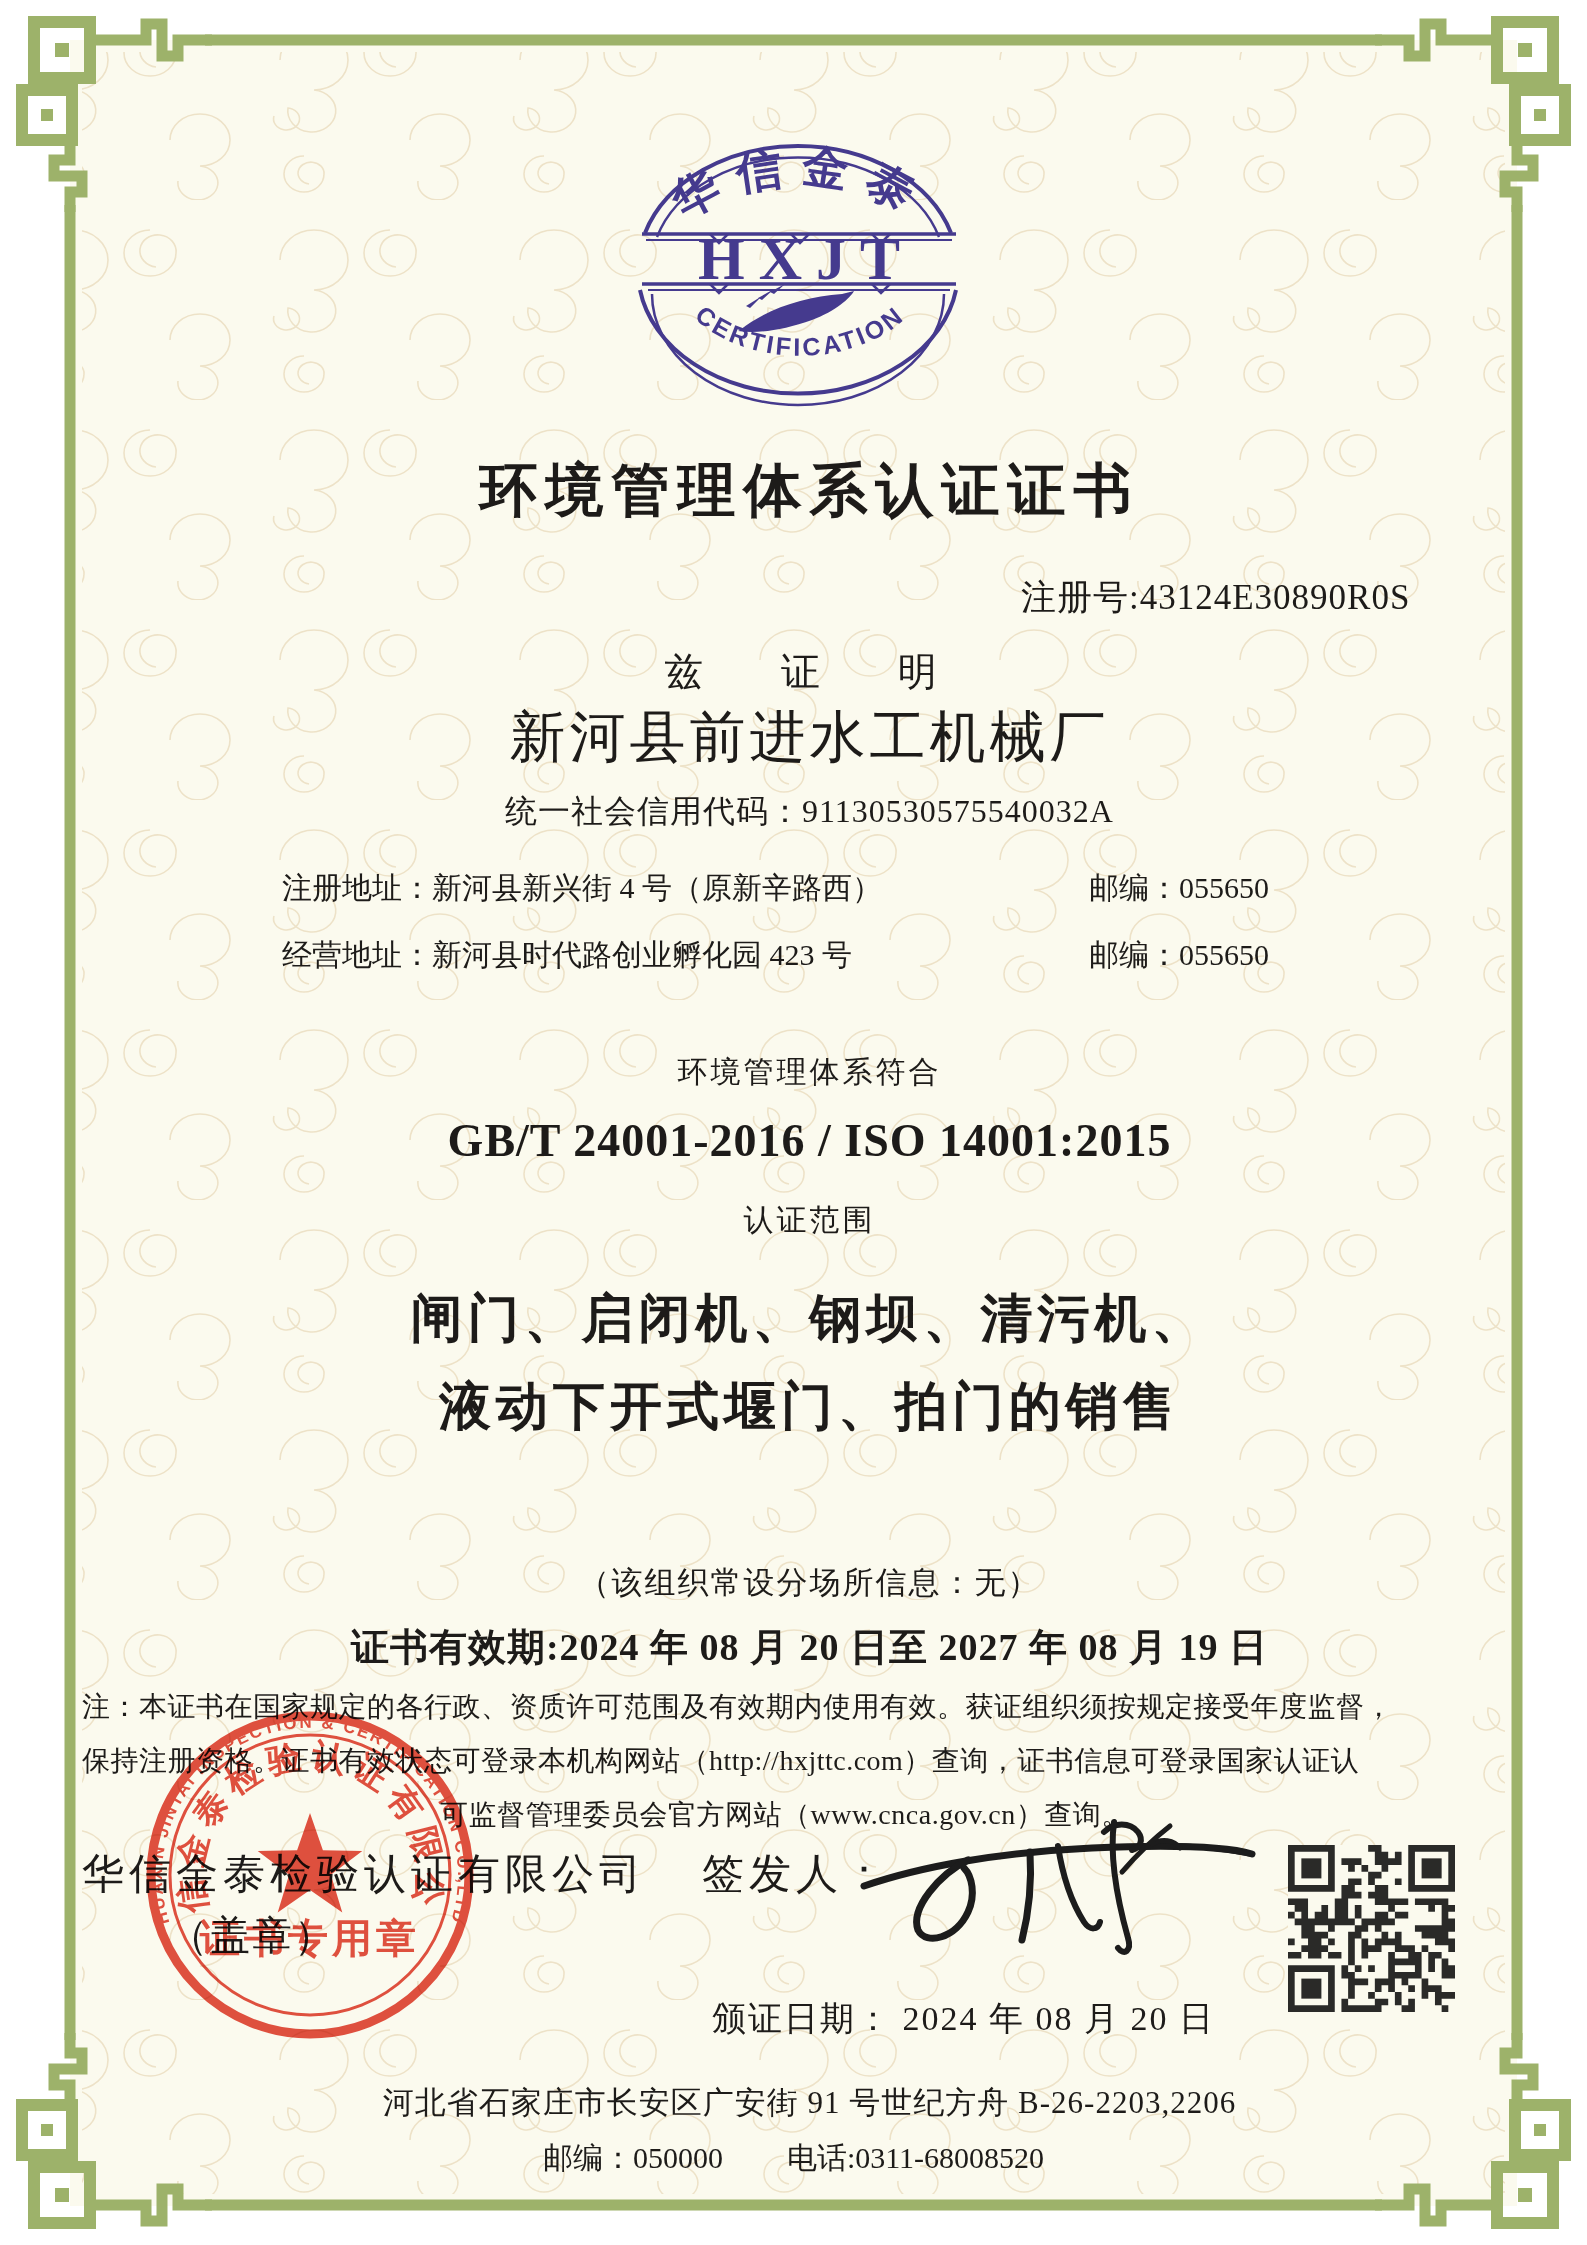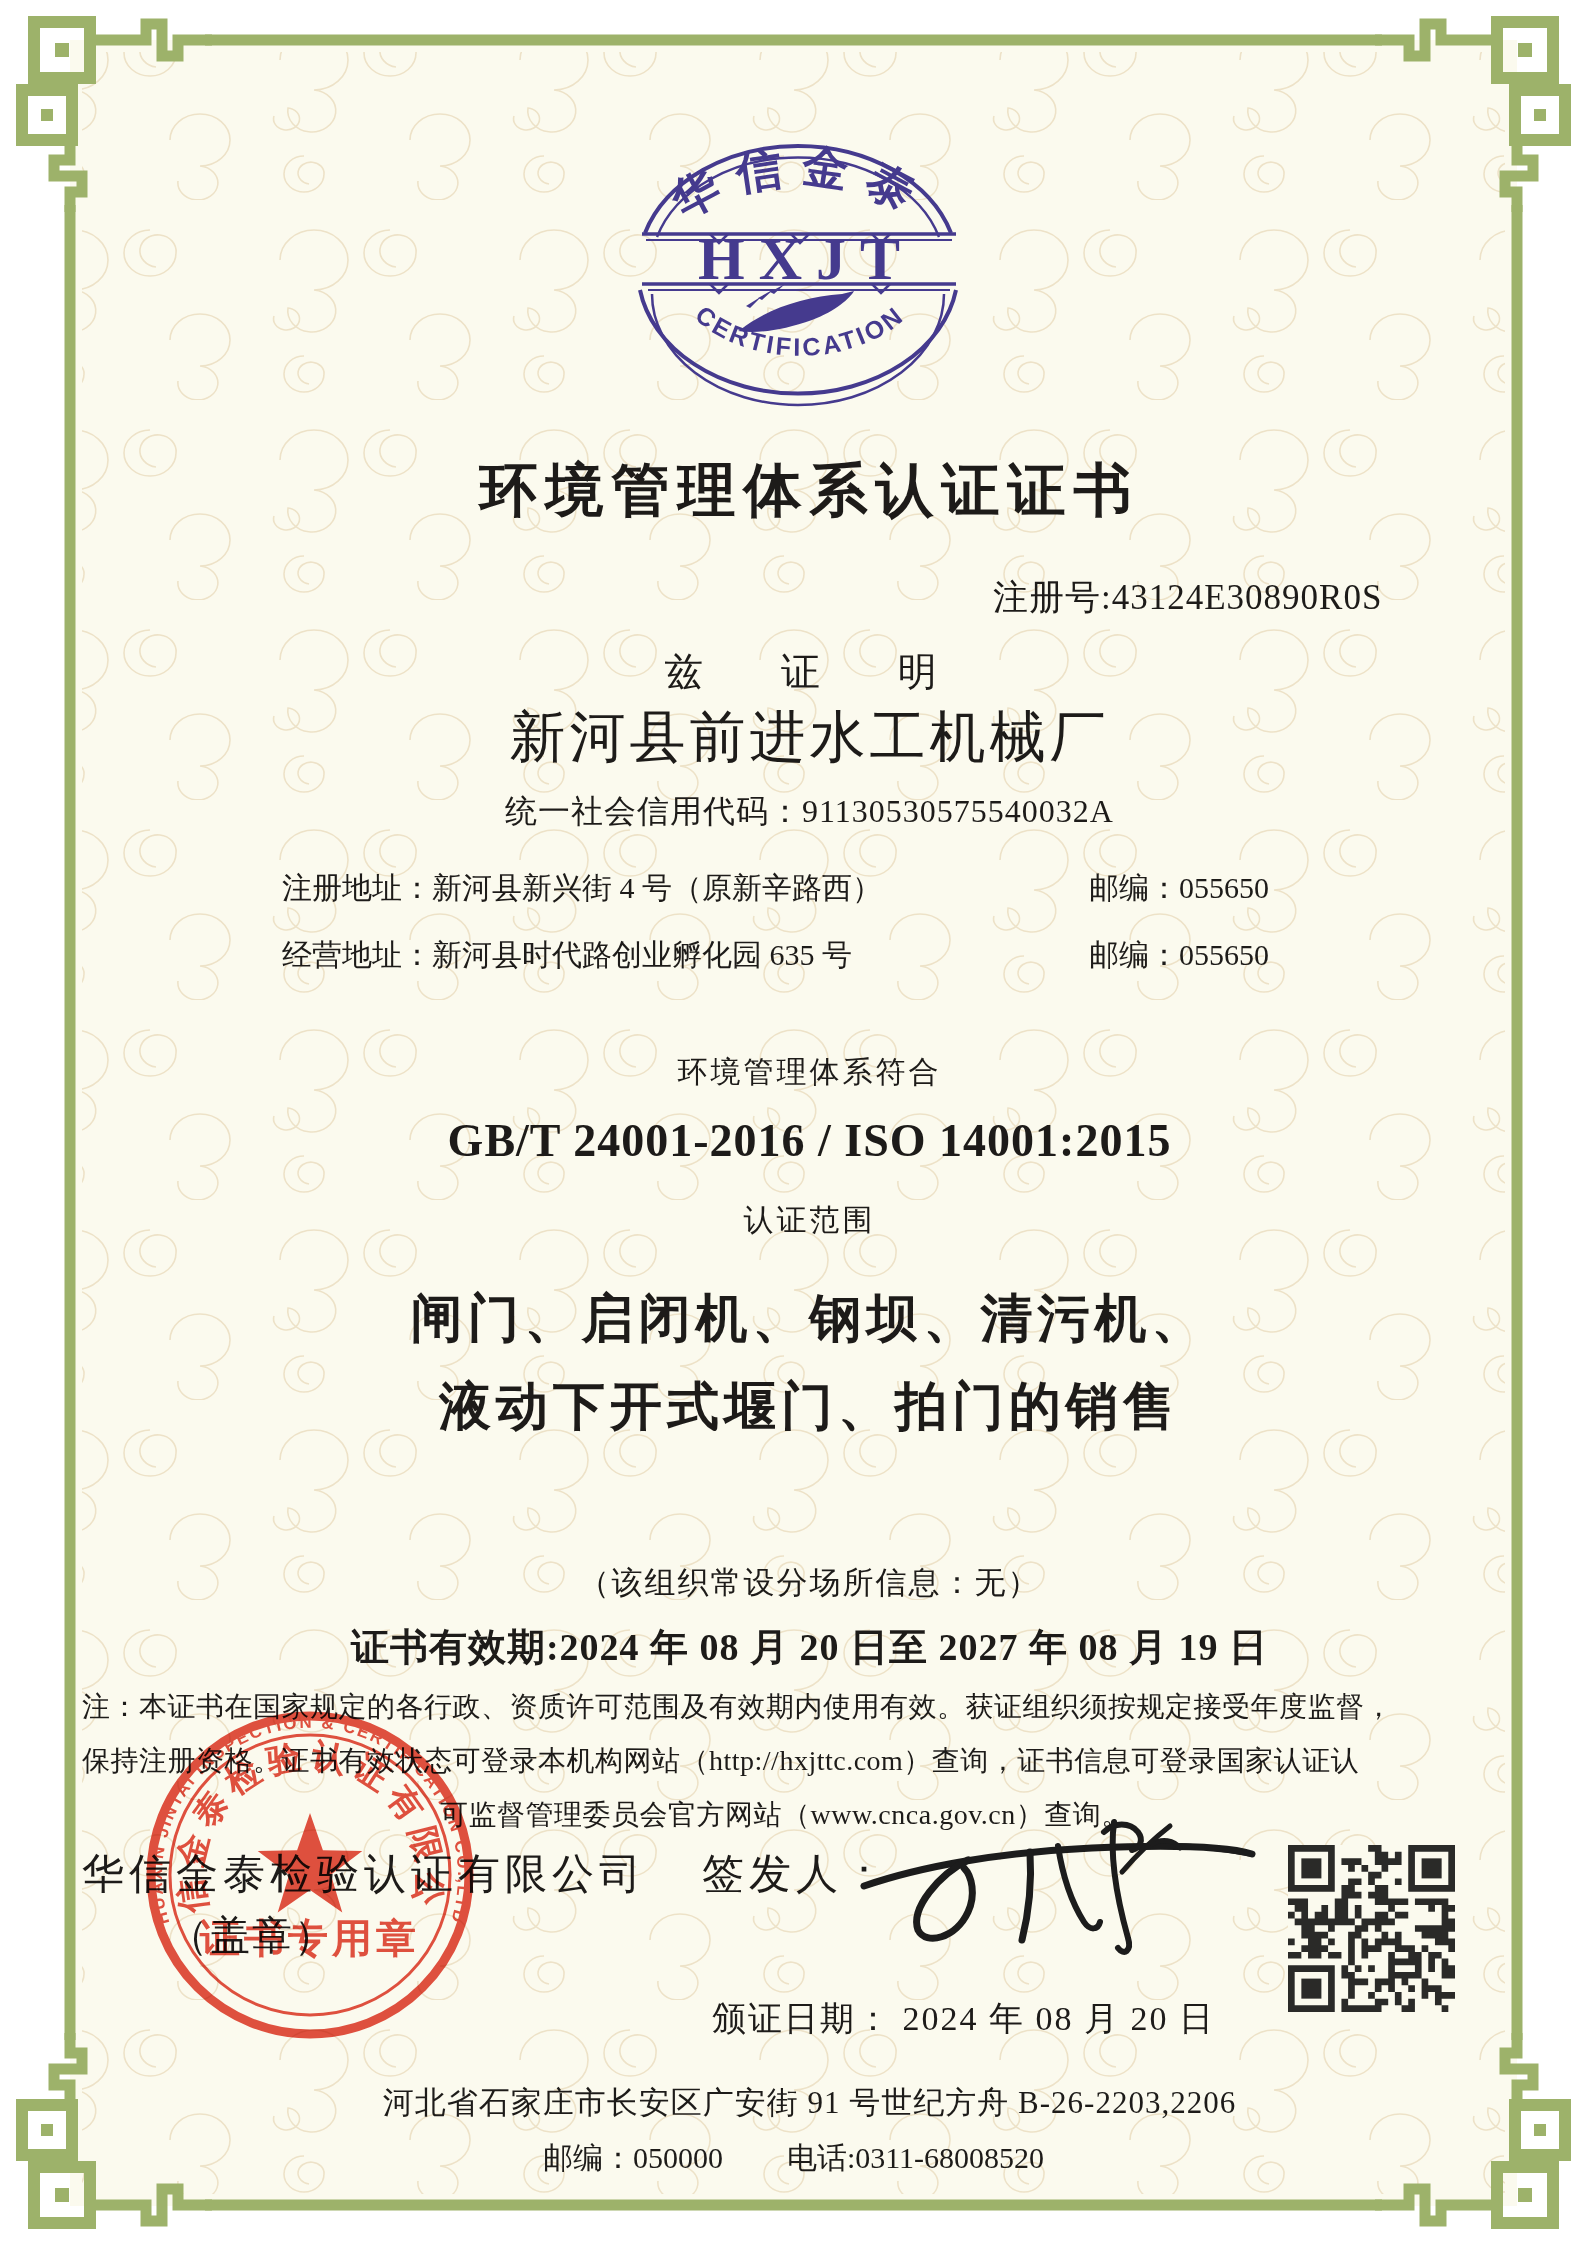--- a/index.html
+++ b/index.html
@@ -2,21 +2,21 @@
 <html><head>
 <meta charset="utf-8">
 <style>
   html,body{margin:0;padding:0;background:#ffffff;}
   #page{position:relative;width:1587px;height:2245px;background:#ffffff;overflow:hidden;
         font-family:"Liberation Serif","DejaVu Serif",serif;color:#1d1b19;}
   .abs{position:absolute;}
   .ctr{left:0;right:0;margin:auto;text-align:center;padding-left:32px;}
   svg{display:block;}
   .title{font-size:58px;font-weight:bold;letter-spacing:8px;}
-  .regno{font-size:35px;letter-spacing:1px;}
+  .regno{font-size:35px;letter-spacing:1px;margin-left:28px;}
   .certify{font-size:39px;letter-spacing:34px;padding-left:48px;}
   .company{font-size:56px;font-weight:normal;letter-spacing:4px;}
   .credit{font-size:32px;letter-spacing:1px;}
   .addr-row{display:flex;align-items:baseline;font-size:30px;}
   .addr-row .grow{flex:1;}
   .sys{font-size:30px;letter-spacing:3px;}
   .std{font-size:46px;font-weight:bold;letter-spacing:1px;}
   .scope-label{font-size:30px;letter-spacing:3px;}
   .scope{font-size:52px;font-weight:bold;letter-spacing:5px;}
   .branch{font-size:31px;letter-spacing:2px;}
@@ -113,21 +113,21 @@
   <div class="abs addr-row" style="left:282px;right:318px;top:868px">
     <span>注册地址：</span>
     <span>新河县新兴街 4 号（原新辛路西）</span>
     <span class="grow"></span>
     <span>邮编：</span>
     <span>055650</span>
   </div>
 
   <div class="abs addr-row" style="left:282px;right:318px;top:935px">
     <span>经营地址：</span>
-    <span>新河县时代路创业孵化园 635 号</span>
+    <span>新河县时代路创业孵化园 423 号</span>
     <span class="grow"></span>
     <span>邮编：</span>
     <span>055650</span>
   </div>
 
   <div class="abs ctr sys" style="top:1052px">环境管理体系符合</div>
 
   <div class="abs ctr std" style="top:1114px">GB/T 24001-2016 / ISO 14001:2015</div>
 
   <div class="abs ctr scope-label" style="top:1200px">认证范围</div>

